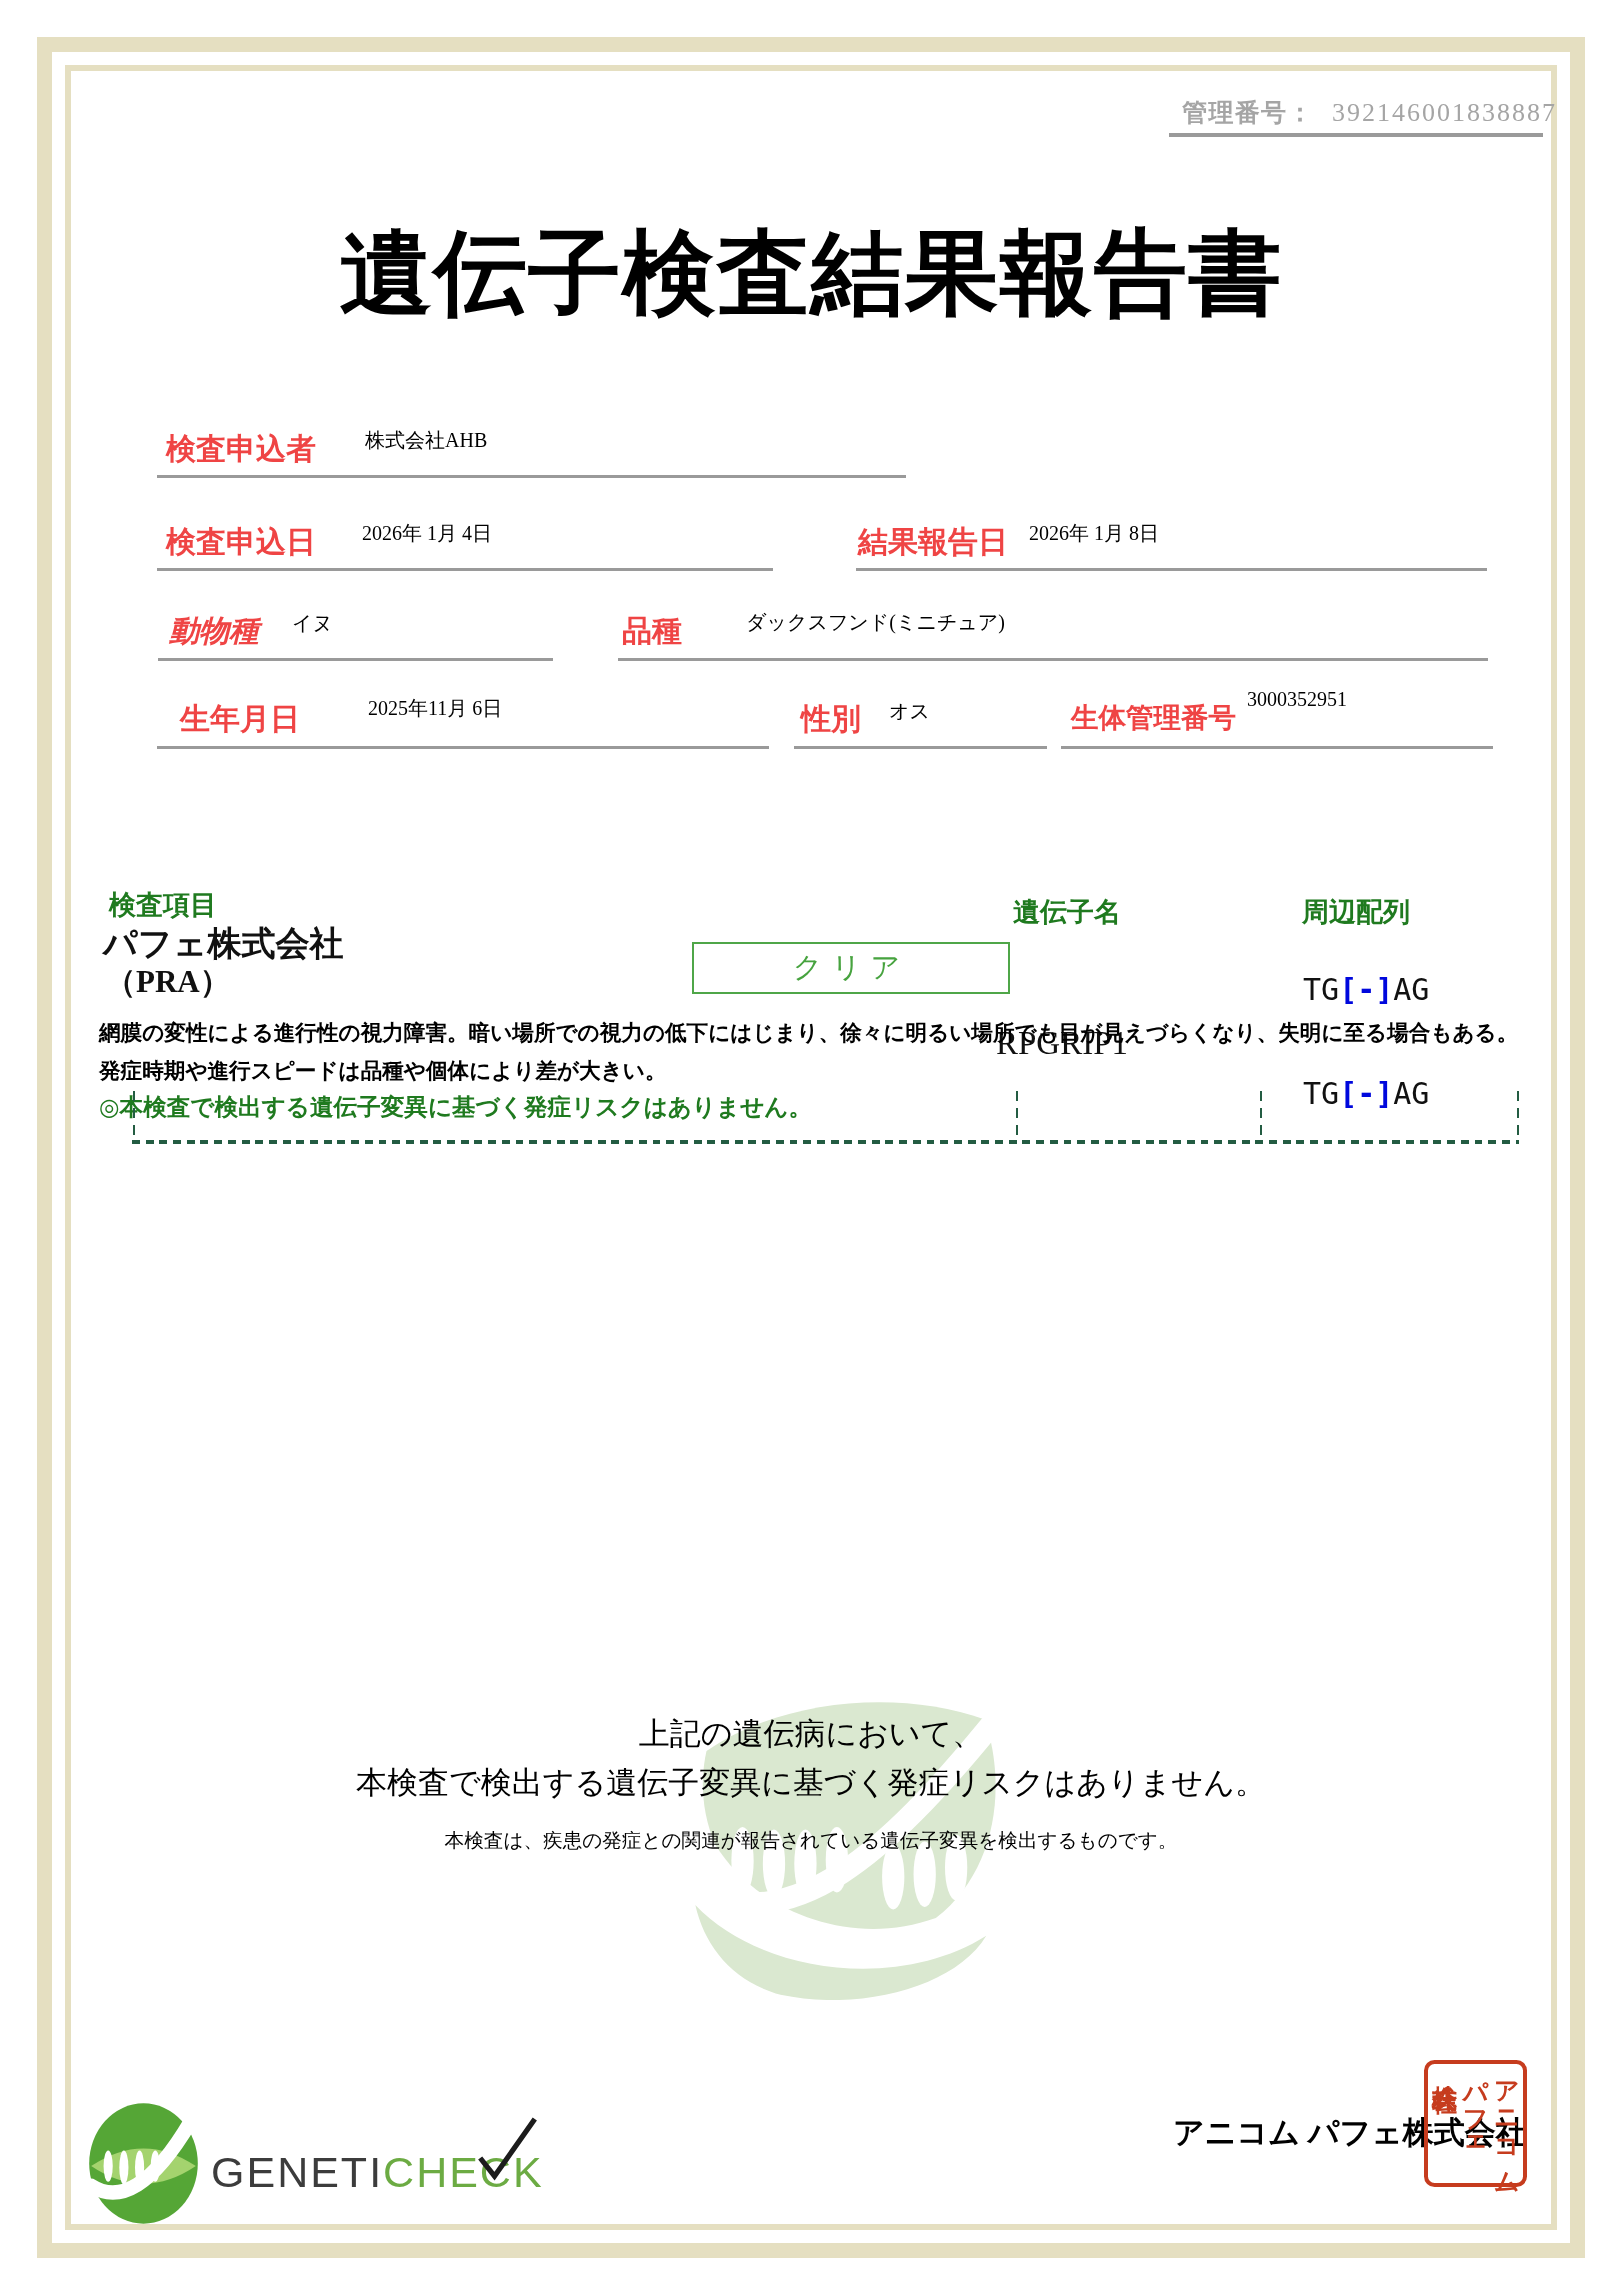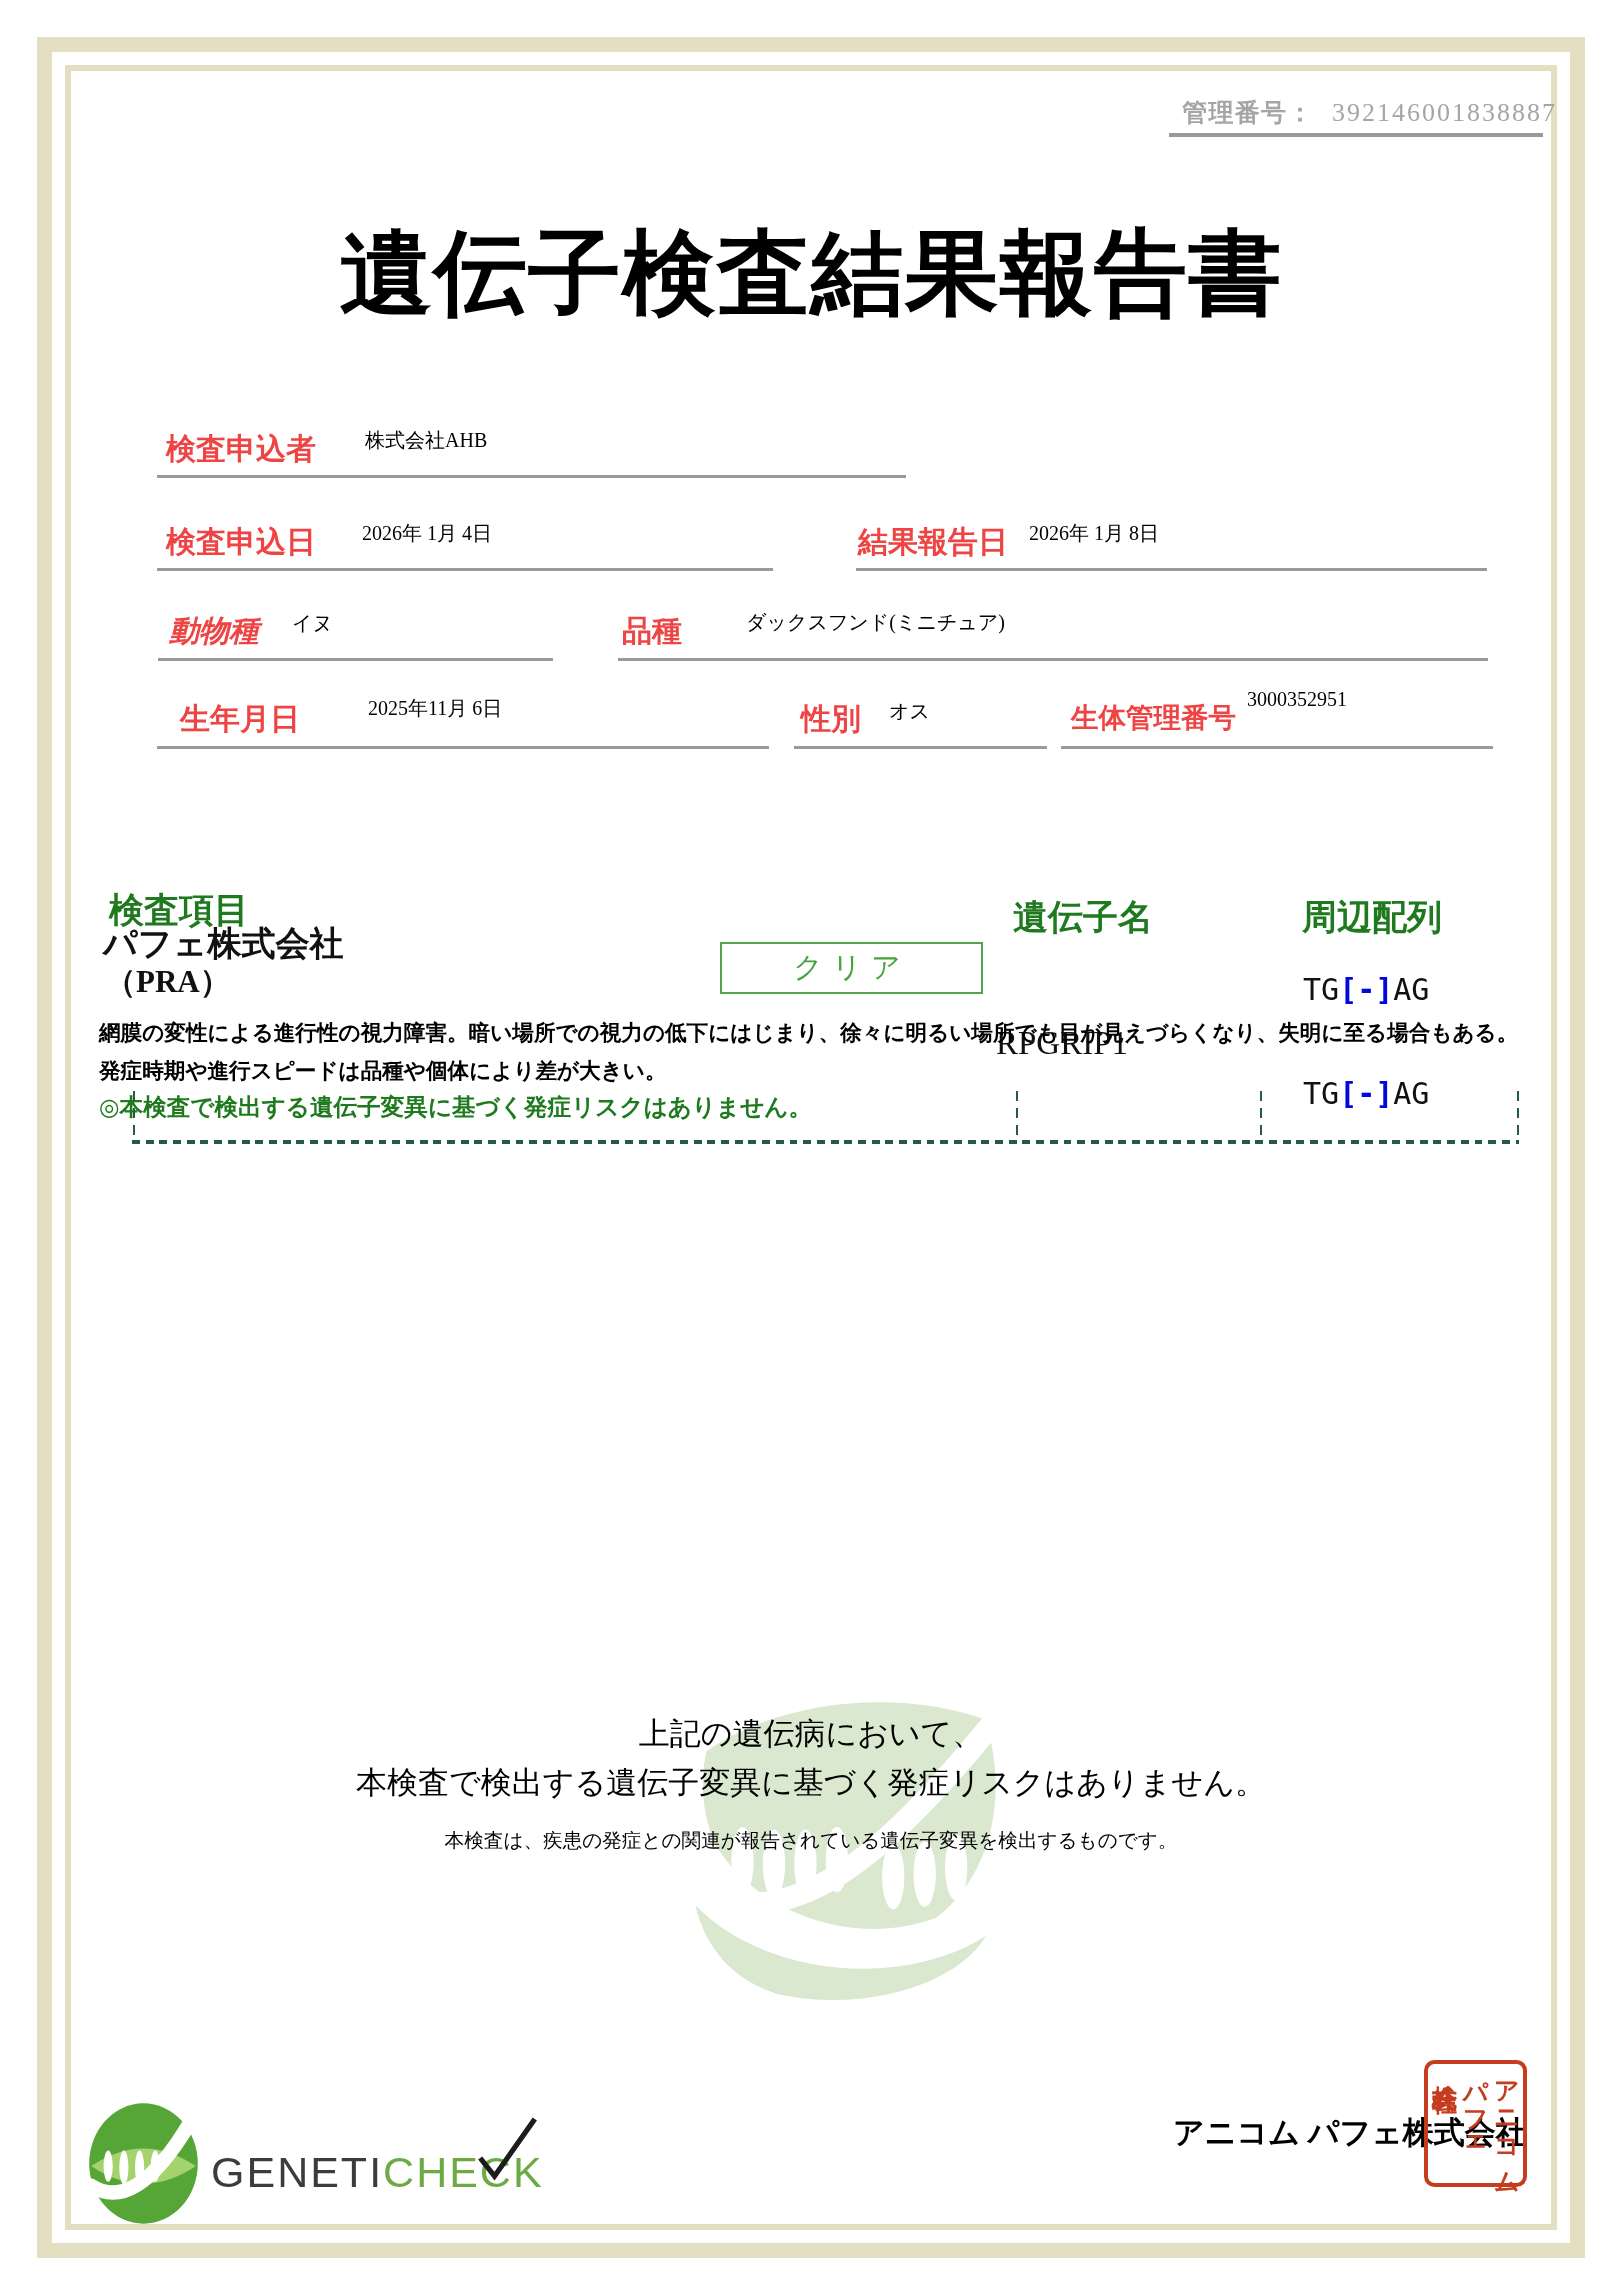--- a/index.html
+++ b/index.html
@@ -27,27 +27,27 @@
   .title {
     position:absolute; top:211px; left:50%; transform:translateX(-50%);
     font-size:93px; font-weight:bold; letter-spacing:1.3px; white-space:nowrap; color:#000;
   }
 
   .lbl { position:absolute; font-weight:bold; font-size:30px; white-space:nowrap; color:#ef4444;text-align:right; }
   .val { position:absolute; font-size:20px; white-space:nowrap; color:#000; }
   .uline { position:absolute; height:3.3px; background:#9a9a9a; }
 
   
-  .green-h { position:absolute; font-size:35px; font-weight:bold; color:#1f7a1f; white-space:nowrap; }
+  .green-h { position:absolute; font-size:27px; font-weight:bold; color:#1f7a1f; white-space:nowrap; }
   .disease { position:absolute; left:103px; top:921px; font-size:34px; font-weight:bold; white-space:nowrap; }
   .disease-sub { position:absolute; left:105px; top:961px; font-size:31px; font-weight:bold; white-space:nowrap; }
   .result-box {
-    position:absolute; left:692px; top:942px; width:263px; height:52px;
+    position:absolute; left:692px; top:942px; width:318px; height:52px;
     border:2.6px solid #4fa648; background:#fff;
-    display:flex; align-items:center; justify-content:center;margin-left:28px;
+    display:flex; align-items:center; justify-content:center;
   }
   .result-box span { font-size:29px; color:#47a33f; letter-spacing:9.2px; }
   .gene-name { position:absolute; left:996px; top:1025px; font-size:33px; white-space:nowrap; }
   .seq { position:absolute; left:1303px; font-family:"DejaVu Sans Mono","Liberation Mono",monospace; font-size:30px; white-space:nowrap; color:#111; }
   .seq .variant { color:#0008dd; font-weight:bold; }
   .desc { position:absolute; left:99px; font-size:21.6px; font-weight:bold; white-space:nowrap; color:#000; }
   .risk-note { position:absolute; left:99px; top:1091px; font-size:23.6px; font-weight:bold; color:#1f7a1f; white-space:nowrap; }
 
   .dotted-line {
     position:absolute; left:132px; top:1140px; width:1387px; height:3.9px;

